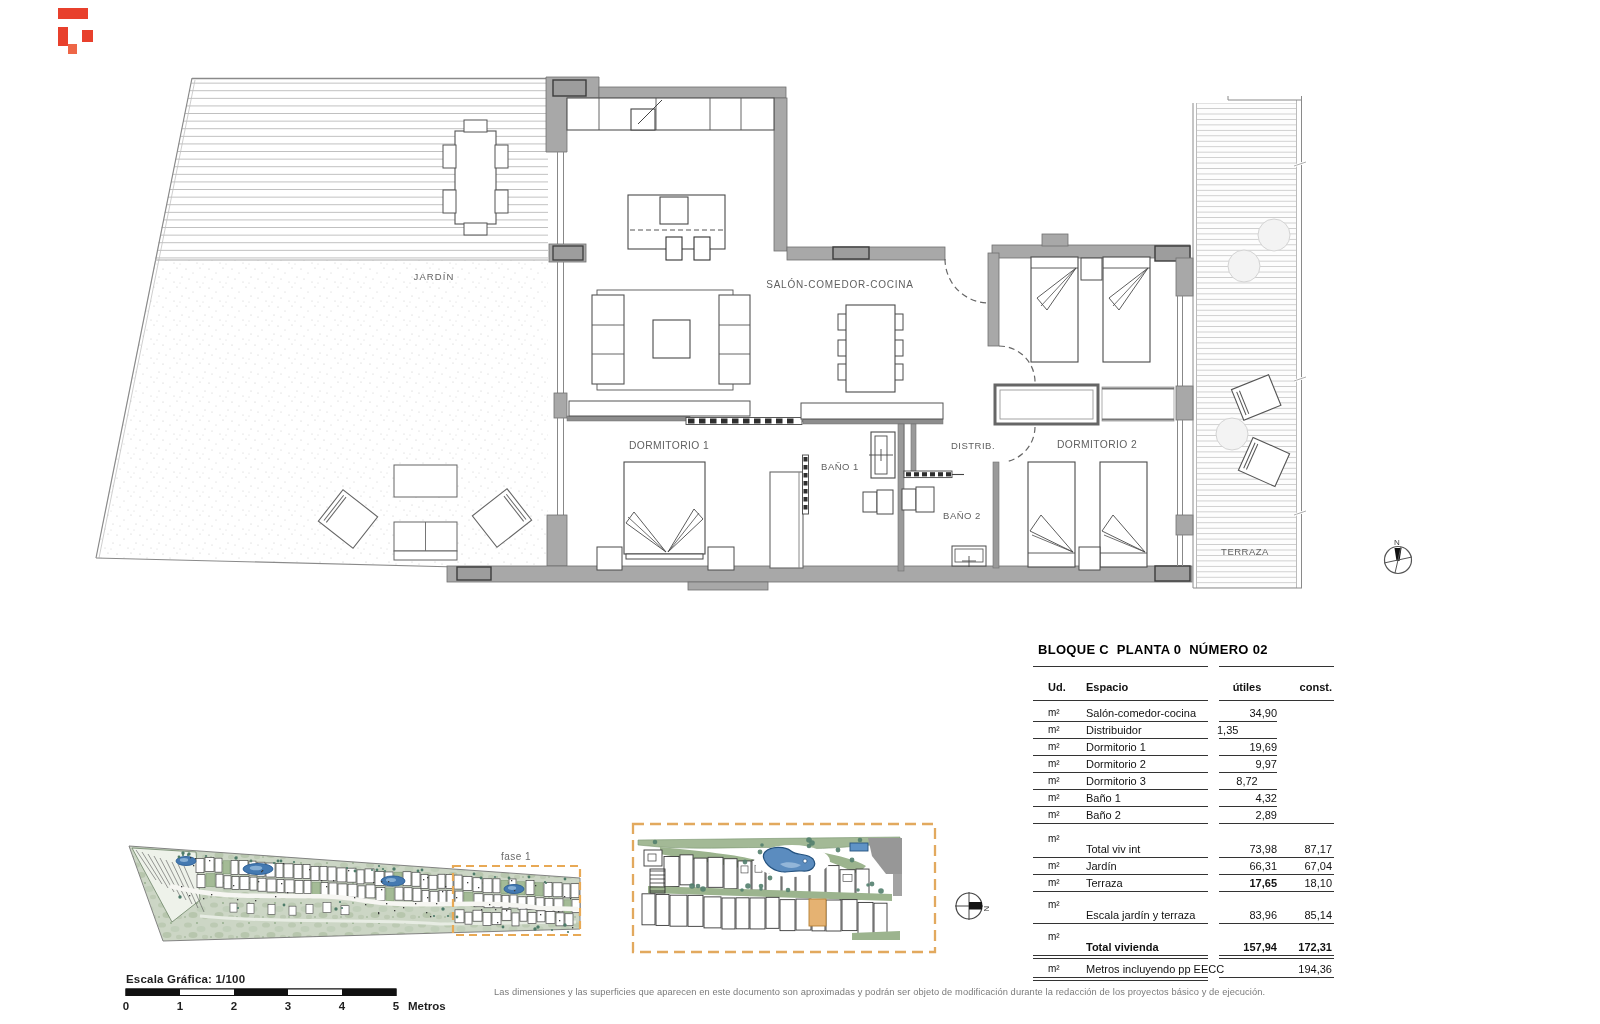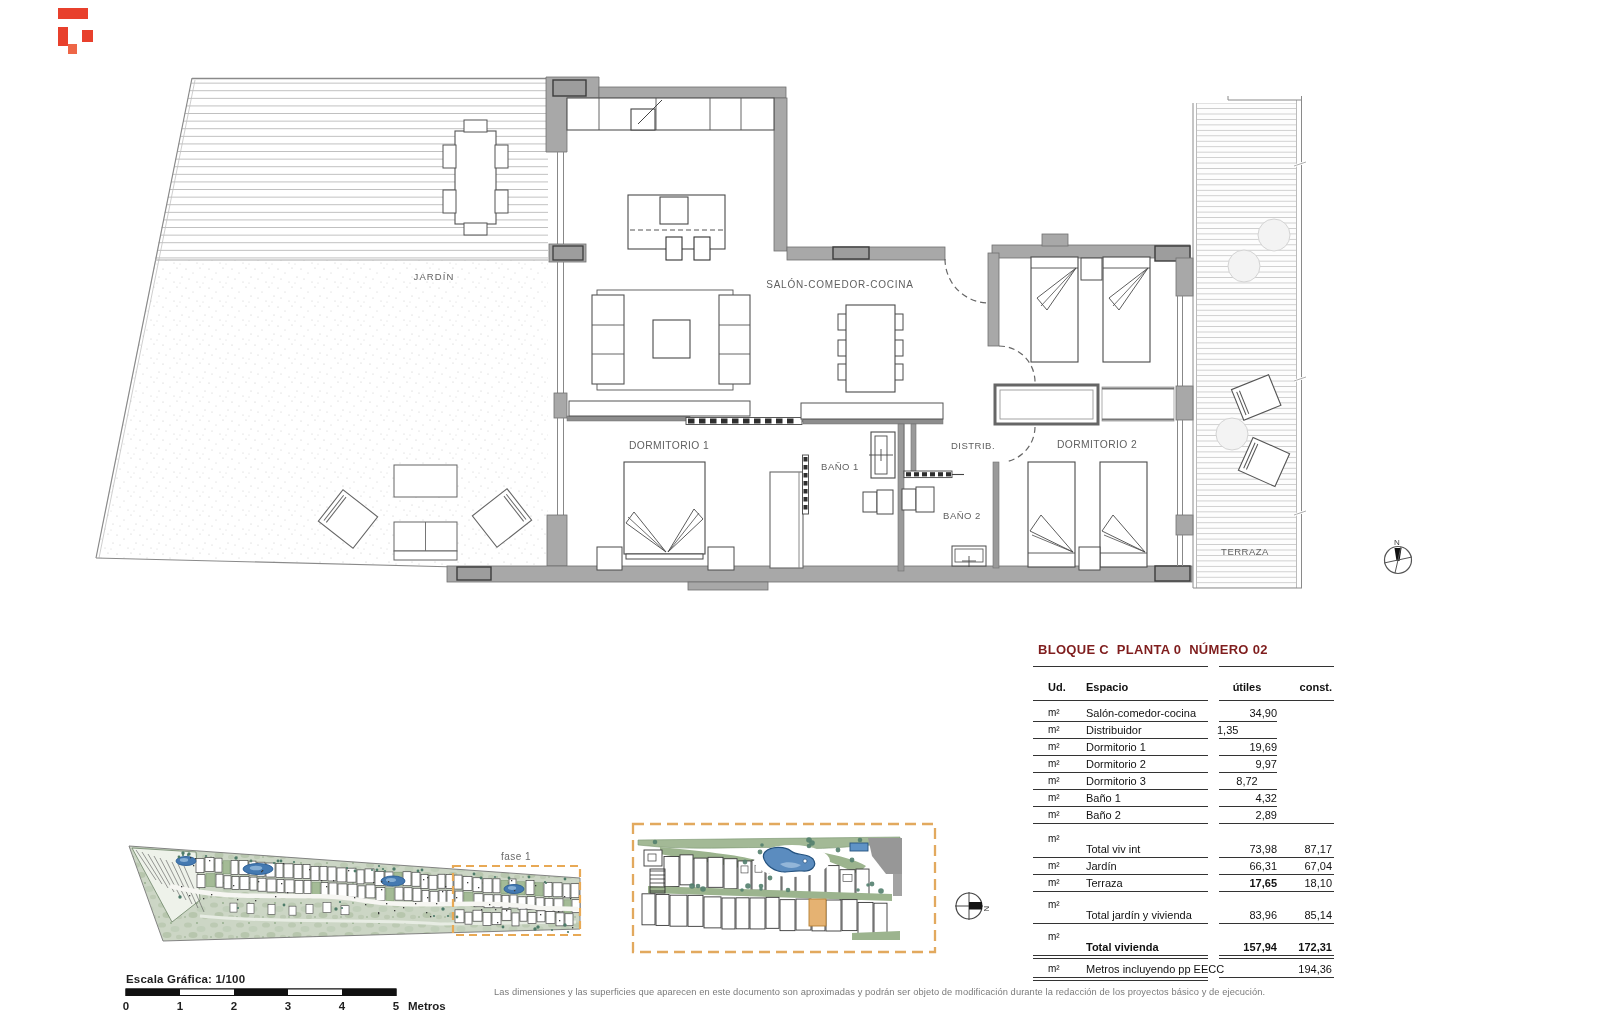--- a/index.html
+++ b/index.html
@@ -758,21 +758,21 @@
         <text x="126" y="1010" font-size="11.5" fill="#1f1f1f" text-anchor="middle" font-weight="bold" letter-spacing="0" font-family="Liberation Sans, sans-serif">0</text>
         <text x="180" y="1010" font-size="11.5" fill="#1f1f1f" text-anchor="middle" font-weight="bold" letter-spacing="0" font-family="Liberation Sans, sans-serif">1</text>
         <text x="234" y="1010" font-size="11.5" fill="#1f1f1f" text-anchor="middle" font-weight="bold" letter-spacing="0" font-family="Liberation Sans, sans-serif">2</text>
         <text x="288" y="1010" font-size="11.5" fill="#1f1f1f" text-anchor="middle" font-weight="bold" letter-spacing="0" font-family="Liberation Sans, sans-serif">3</text>
         <text x="342" y="1010" font-size="11.5" fill="#1f1f1f" text-anchor="middle" font-weight="bold" letter-spacing="0" font-family="Liberation Sans, sans-serif">4</text>
         <text x="396" y="1010" font-size="11.5" fill="#1f1f1f" text-anchor="middle" font-weight="bold" letter-spacing="0" font-family="Liberation Sans, sans-serif">5</text>
         <text x="408" y="1010" font-size="11.5" fill="#1f1f1f" text-anchor="start" font-weight="bold" letter-spacing="0" font-family="Liberation Sans, sans-serif">Metros</text>
       </g>
 </svg>
 
-<div style="position:absolute;left:1038px;top:642px;font-size:13px;font-weight:bold;color:#7f1d1d;letter-spacing:0.3px;white-space:nowrap">BLOQUE C&nbsp; PLANTA 0&nbsp; NÚMERO 02</div>
+<div style="position:absolute;left:1038px;top:642px;font-size:13px;font-weight:bold;color:#000000;letter-spacing:0.3px;white-space:nowrap">BLOQUE C&nbsp; PLANTA 0&nbsp; NÚMERO 02</div>
 
 <div style="position:absolute;left:1033px;top:666px;width:175px;height:1px;background:#333"></div>
 <div style="position:absolute;left:1219px;top:666px;width:115px;height:1px;background:#333"></div>
 
 <div style="position:absolute;left:1048px;top:681px;font-size:11px;font-weight:bold;color:#111">Ud.</div>
 <div style="position:absolute;left:1086px;top:681px;font-size:11px;font-weight:bold;color:#111">Espacio</div>
 <div style="position:absolute;left:1217px;top:681px;width:60px;font-size:11px;font-weight:bold;color:#111;text-align:center">útiles</div>
 <div style="position:absolute;left:1282px;top:681px;width:50px;font-size:11px;font-weight:bold;color:#111;text-align:right">const.</div>
 <div style="position:absolute;left:1033px;top:700px;width:175px;height:1px;background:#333"></div>
 <div style="position:absolute;left:1219px;top:700px;width:115px;height:1px;background:#333"></div>
@@ -825,21 +825,21 @@
 <div style="position:absolute;left:1282px;top:860px;width:50px;font-size:11px;font-weight:normal;color:#111;text-align:right">67,04</div>
 <div style="position:absolute;left:1033px;top:874px;width:175px;height:1px;background:#333"></div>
 <div style="position:absolute;left:1219px;top:874px;width:115px;height:1px;background:#333"></div>
 <div style="position:absolute;left:1048px;top:877px;width:24px;font-size:10px;color:#111;">m²</div>
 <div style="position:absolute;left:1086px;top:877px;width:140px;font-size:11px;font-weight:normal;color:#111;white-space:nowrap">Terraza</div>
 <div style="position:absolute;left:1217px;top:877px;width:60px;font-size:11px;font-weight:bold;color:#111;text-align:right">17,65</div>
 <div style="position:absolute;left:1282px;top:877px;width:50px;font-size:11px;font-weight:normal;color:#111;text-align:right">18,10</div>
 <div style="position:absolute;left:1033px;top:891px;width:175px;height:1px;background:#333"></div>
 <div style="position:absolute;left:1219px;top:891px;width:115px;height:1px;background:#333"></div>
 <div style="position:absolute;left:1048px;top:899px;width:24px;font-size:10px;color:#111;">m²</div>
-<div style="position:absolute;left:1086px;top:909px;width:140px;font-size:11px;font-weight:normal;color:#111;white-space:nowrap">Total jardín y vivienda</div>
+<div style="position:absolute;left:1086px;top:909px;width:140px;font-size:11px;font-weight:normal;color:#111;white-space:nowrap">Escala jardín y terraza</div>
 <div style="position:absolute;left:1217px;top:909px;width:60px;font-size:11px;font-weight:normal;color:#111;text-align:right">83,96</div>
 <div style="position:absolute;left:1282px;top:909px;width:50px;font-size:11px;font-weight:normal;color:#111;text-align:right">85,14</div>
 <div style="position:absolute;left:1033px;top:923px;width:175px;height:1px;background:#333"></div>
 <div style="position:absolute;left:1219px;top:923px;width:115px;height:1px;background:#333"></div>
 <div style="position:absolute;left:1048px;top:931px;width:24px;font-size:10px;color:#111;">m²</div>
 <div style="position:absolute;left:1086px;top:941px;width:140px;font-size:11px;font-weight:bold;color:#111;white-space:nowrap">Total vivienda</div>
 <div style="position:absolute;left:1217px;top:941px;width:60px;font-size:11px;font-weight:bold;color:#111;text-align:right">157,94</div>
 <div style="position:absolute;left:1282px;top:941px;width:50px;font-size:11px;font-weight:bold;color:#111;text-align:right">172,31</div>
 <div style="position:absolute;left:1033px;top:955px;width:175px;height:1px;background:#333"></div>
 <div style="position:absolute;left:1219px;top:955px;width:115px;height:1px;background:#333"></div>

